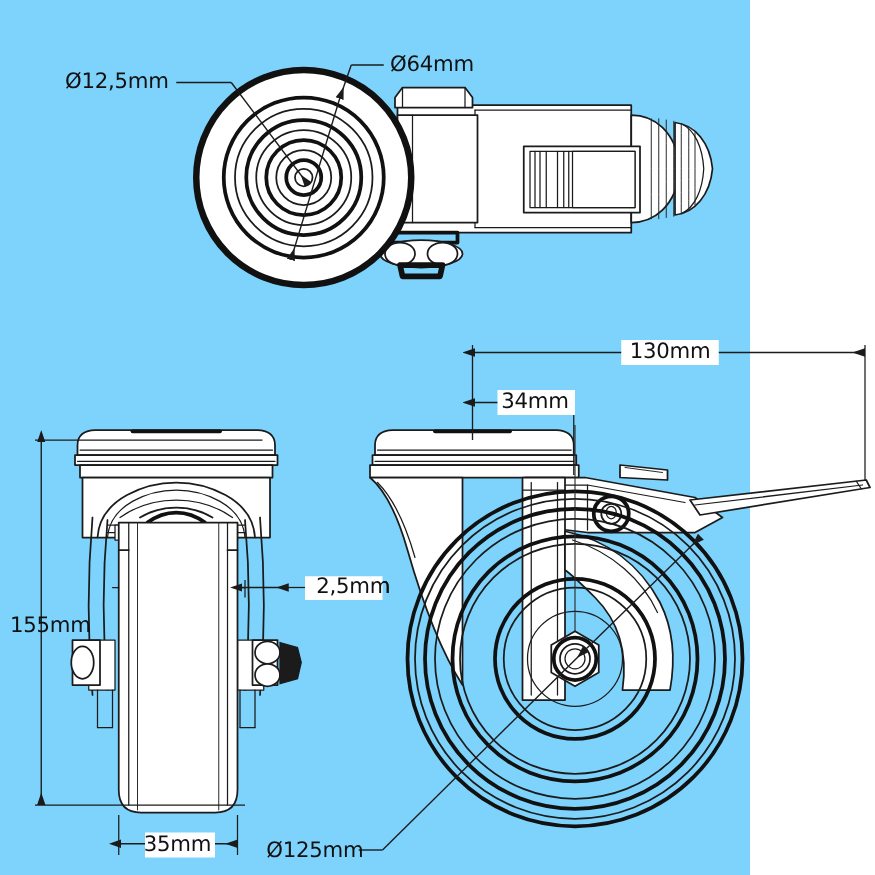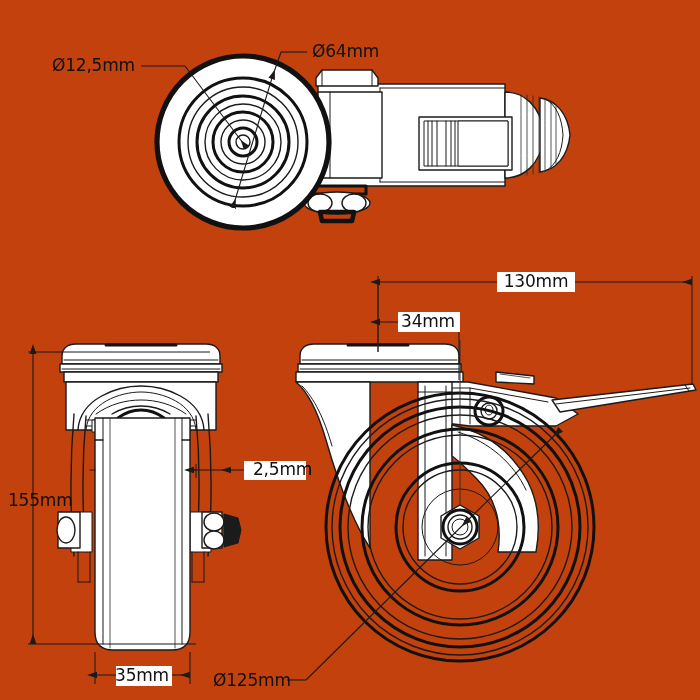--- a/index.html
+++ b/index.html
@@ -8,23 +8,23 @@
     background: #ffffff;
   }
   body {
     width: 700px;
     height: 700px;
     overflow: hidden;
     font-family: "DejaVu Sans", "Liberation Sans", sans-serif;
   }
   #drawing-root {
     position: relative;
-    width: 700px;
+    width: 600px;
     height: 700px;
-    background: #c2410c;
+    background: #7dd3fc;
   }
   svg.sheet {
     position: absolute;
     left: 0;
     top: 0;
     width: 700px;
     height: 700px;
     display: block;
   }
   

